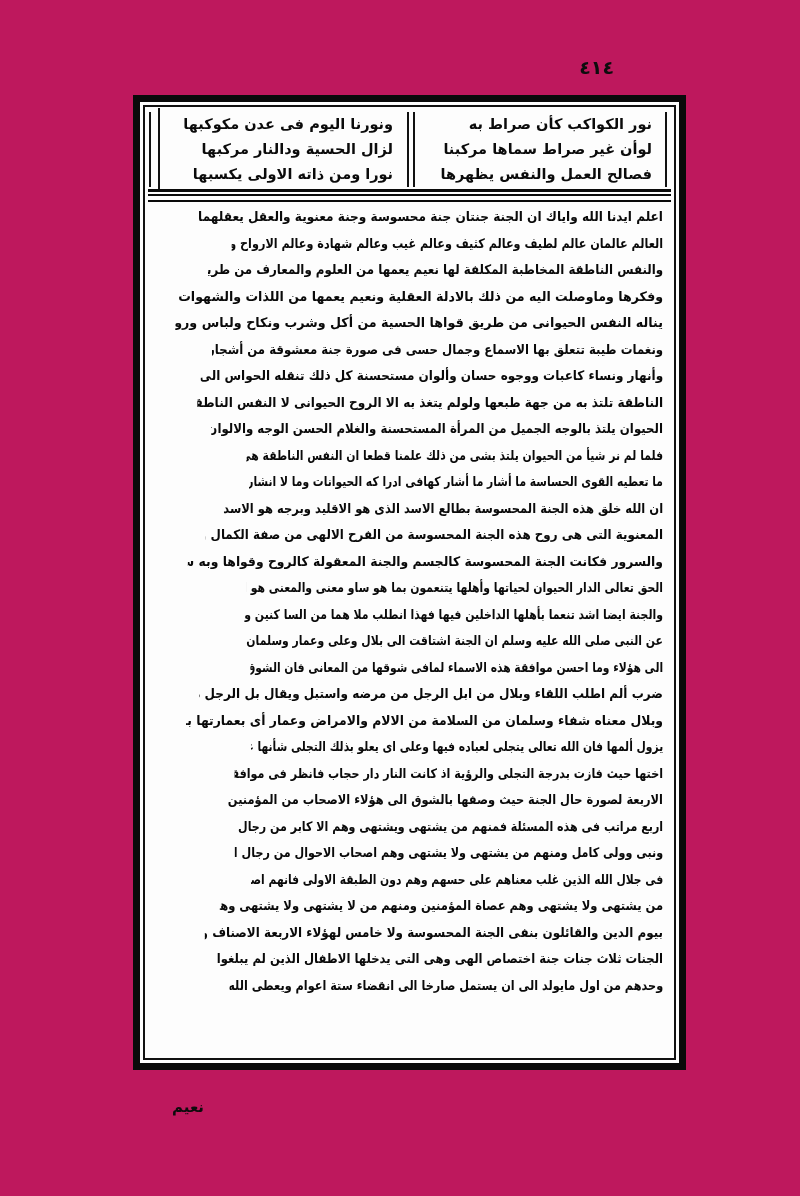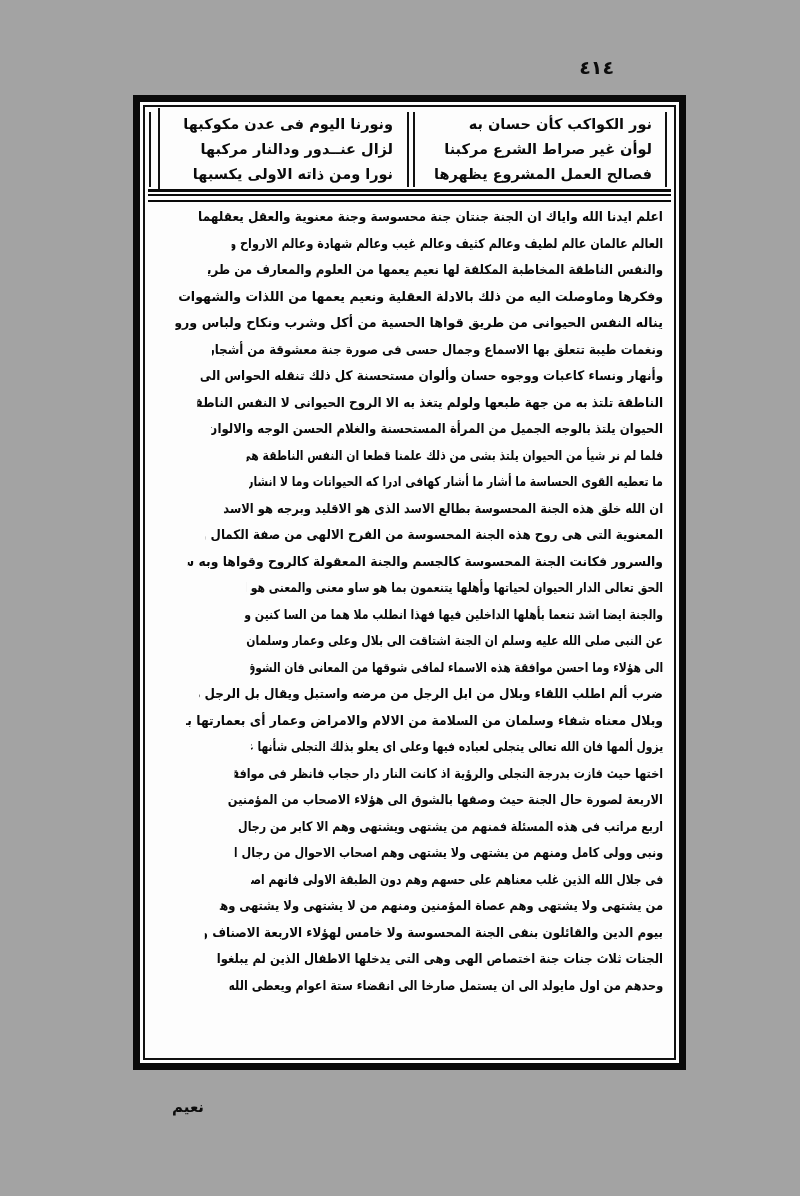--- a/index.html
+++ b/index.html
@@ -5,21 +5,21 @@
   html,body{margin:0;padding:0;}
   body{
     width:800px;height:1196px;
     background:#ffffff;
     font-family:"DejaVu Sans","Liberation Sans",sans-serif;
     overflow:hidden;
     position:relative;
   }
   .page{
     position:absolute;inset:0;
-    background:#a3a3a3;
+    background:#be185d;
   }
 
   
   .folio{
     position:absolute;
     top:56px;right:186px;
     font-size:19px;font-weight:bold;
     color:#0d0d0d;
     direction:rtl;
     letter-spacing:1px;
@@ -156,30 +156,30 @@
 
   <div class="frame">
     <div class="frame-inner"></div>
 
     <div class="poetry-box">
 
       <div class="edge-rule"></div>
 
       <div class="verse-col left">
         <div class="verse-line">ونورنا اليوم فى عدن مكوكبها</div>
-        <div class="verse-line">لزال عنــدور ودالنار مركبها</div>
+        <div class="verse-line">لزال الحسية ودالنار مركبها</div>
         <div class="verse-line">نورا ومن ذاته الاولى يكسبها</div>
       </div>
 
       <div class="col-divider"></div>
 
       <div class="verse-col right">
-        <div class="verse-line">نور الكواكب كأن حسان به</div>
-        <div class="verse-line">لوأن غير صراط الشرع مركبنا</div>
-        <div class="verse-line">فصالح العمل المشروع يظهرها</div>
+        <div class="verse-line">نور الكواكب كأن صراط به</div>
+        <div class="verse-line">لوأن غير صراط سماها مركبنا</div>
+        <div class="verse-line">فصالح العمل والنفس يظهرها</div>
       </div>
 
       <div class="edge-rule"></div>
     </div>
 
     <div class="sep-double"></div>
 
     <div class="textblock">
         <div class="tline" style="transform: scaleX(0.9185);">اعلم ايدنا الله واياك ان الجنة جنتان جنة محسوسة وجنة معنوية والعقل يعقلهما ما كان</div>
         <div class="tline" style="transform: scaleX(0.8507);">العالم عالمان عالم لطيف وعالم كثيف وعالم غيب وعالم شهادة وعالم الارواح وعالم الاجسام</div>

